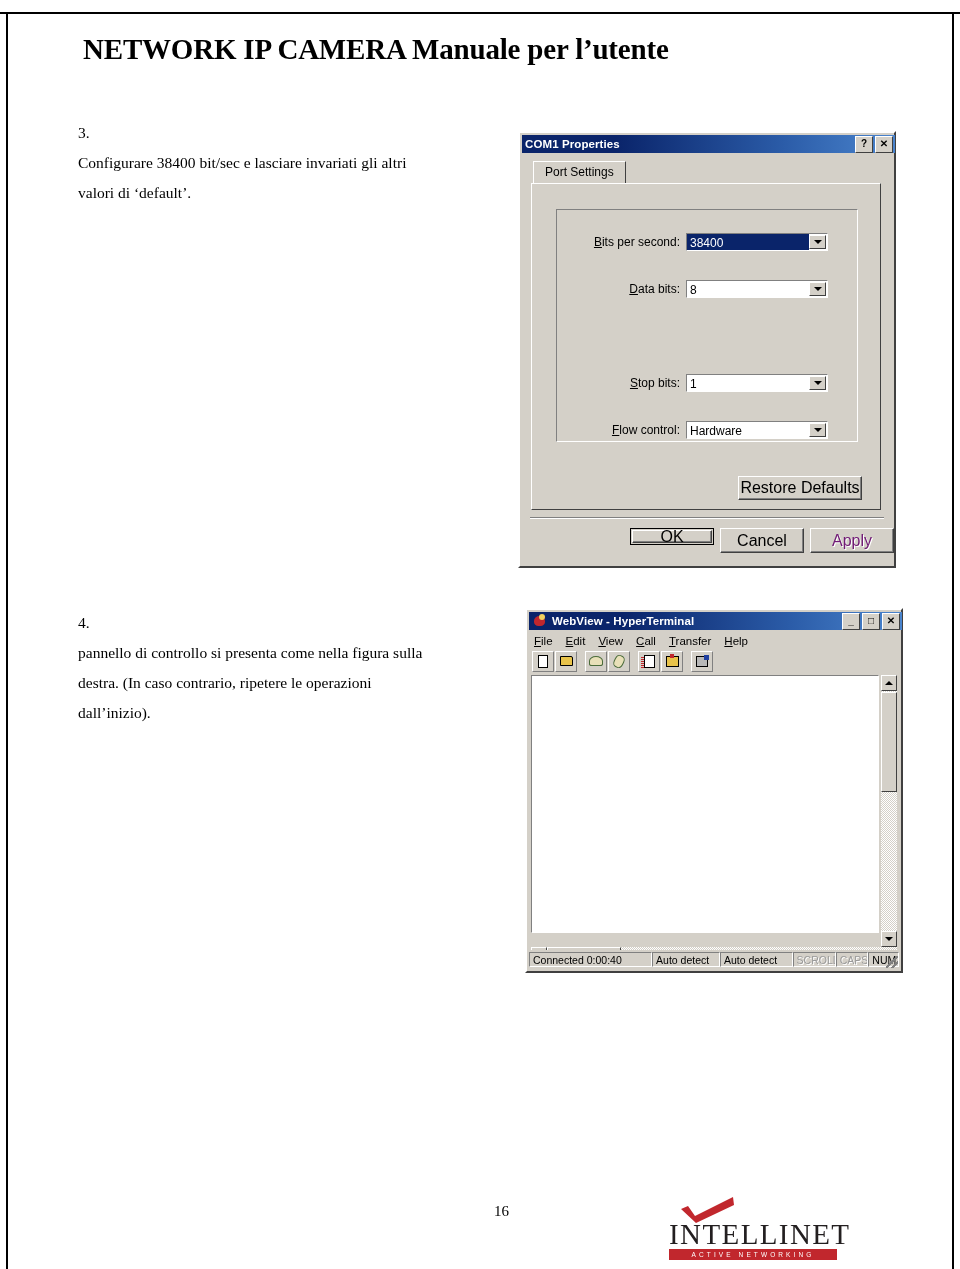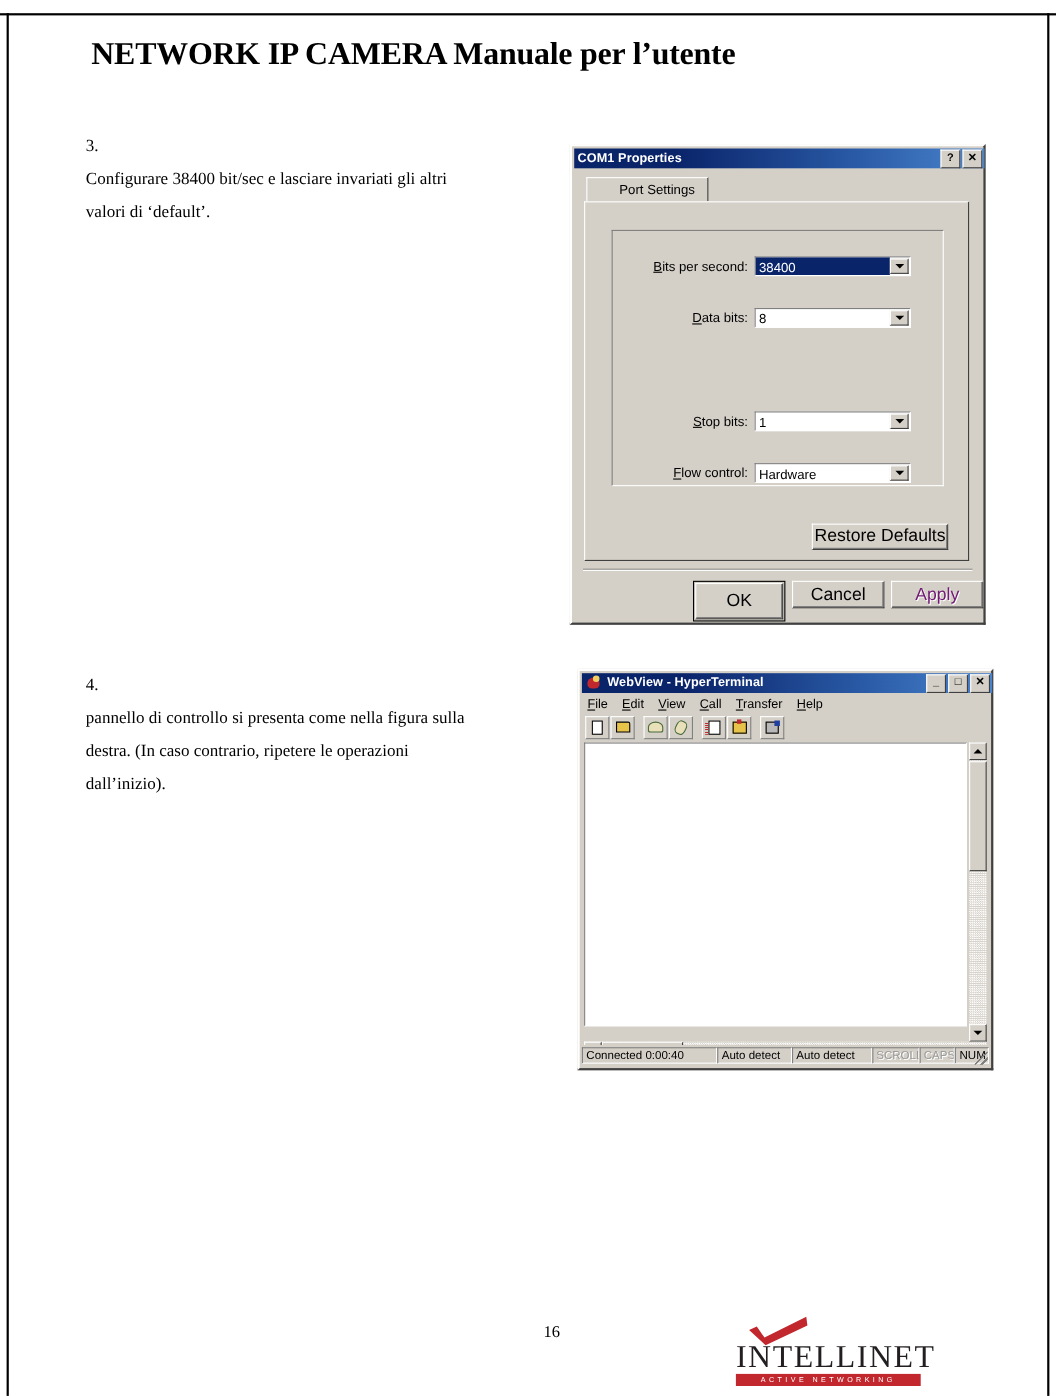--- a/index.html
+++ b/index.html
@@ -131,21 +131,21 @@
     align-items: center;
     justify-content: center;
     font-family: "Liberation Sans", sans-serif;
     line-height: 1;
   }
 
   
   .tab {
     position: absolute;
     left: 13px; top: 28px;
-    padding: 3px 11px 4px 29px;
+    padding: 3px 11px 4px 11px;
     background: #d4d0c8;
     font-size: 12px;
     border-top: 1px solid #ffffff;
     border-left: 1px solid #ffffff;
     border-right: 1px solid #404040;
     color: #000000;
     white-space: nowrap;
   }
   .tab-page {
     position: absolute;
@@ -271,21 +271,21 @@
     left: 218px; top: 343px;
     width: 124px; height: 24px;
   }
   .dlg-sep {
     position: absolute;
     left: 10px; top: 384px;
     width: 354px; height: 0;
     border-top: 1px solid #808080;
     border-bottom: 1px solid #ffffff;
   }
-  #ok-button     { position: absolute; left: 110px; top: 395px; width: 84px; height: 37px; }
+  #ok-button     { position: absolute; left: 110px; top: 395px; width: 84px; height: 17px; }
   #cancel-button { position: absolute; left: 200px; top: 395px; width: 84px; height: 25px; }
   #apply-button  { position: absolute; left: 290px; top: 395px; width: 84px; height: 25px; }
 
   
   #hyperterm-window {
     left: 525px; top: 608px;
     width: 378px; height: 365px;
     border-top: 2px solid #ffffff;
     border-left: 2px solid #ffffff;
     border-right: 2px solid #404040;

